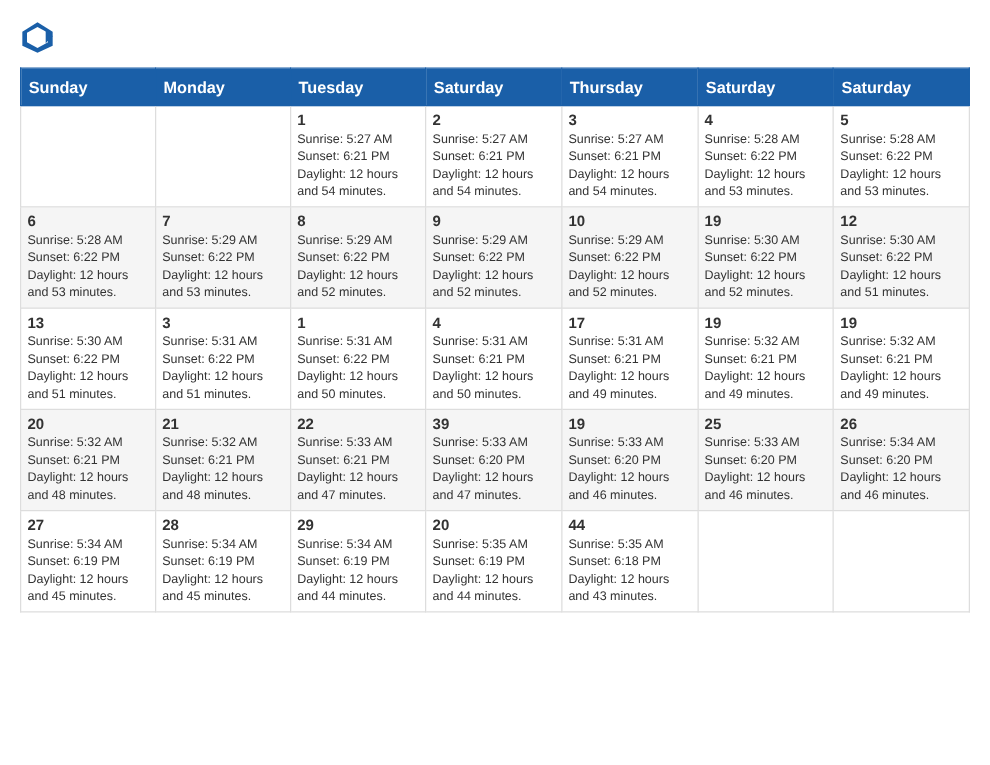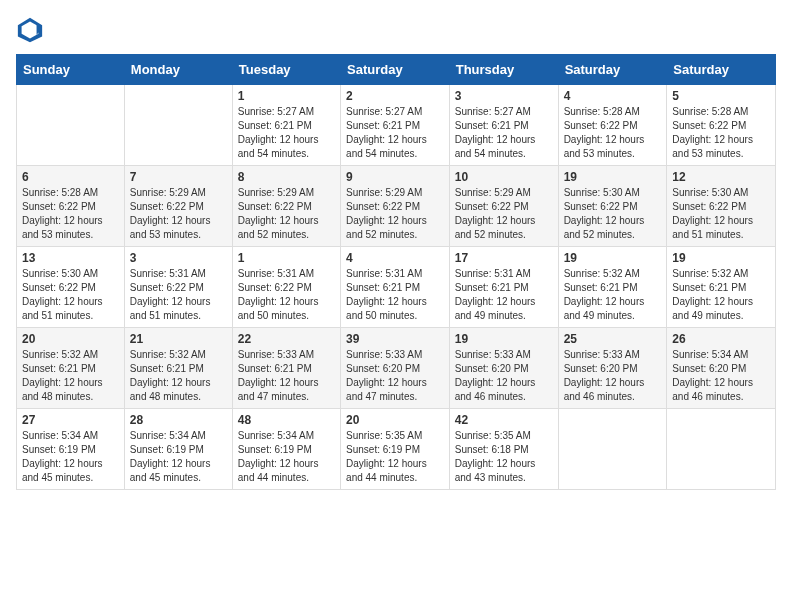--- a/index.html
+++ b/index.html
@@ -300,33 +300,33 @@
 Sunset: 6:19 PM
 Daylight: 12 hours and 45 minutes.</div>
         </td>
         <td>
           <span class="day-num">28</span>
           <div class="day-info" style="white-space: pre-line;">Sunrise: 5:34 AM
 Sunset: 6:19 PM
 Daylight: 12 hours and 45 minutes.</div>
         </td>
         <td>
-          <span class="day-num">48</span>
+          <span class="day-num">29</span>
           <div class="day-info" style="white-space: pre-line;">Sunrise: 5:34 AM
 Sunset: 6:19 PM
 Daylight: 12 hours and 44 minutes.</div>
         </td>
         <td>
           <span class="day-num">20</span>
           <div class="day-info" style="white-space: pre-line;">Sunrise: 5:35 AM
 Sunset: 6:19 PM
 Daylight: 12 hours and 44 minutes.</div>
         </td>
         <td>
-          <span class="day-num">42</span>
+          <span class="day-num">44</span>
           <div class="day-info" style="white-space: pre-line;">Sunrise: 5:35 AM
 Sunset: 6:18 PM
 Daylight: 12 hours and 43 minutes.</div>
         </td>
         <td class="empty"></td>
         <td class="empty"></td>
       </tr>
     </tbody>
 </table>
 

